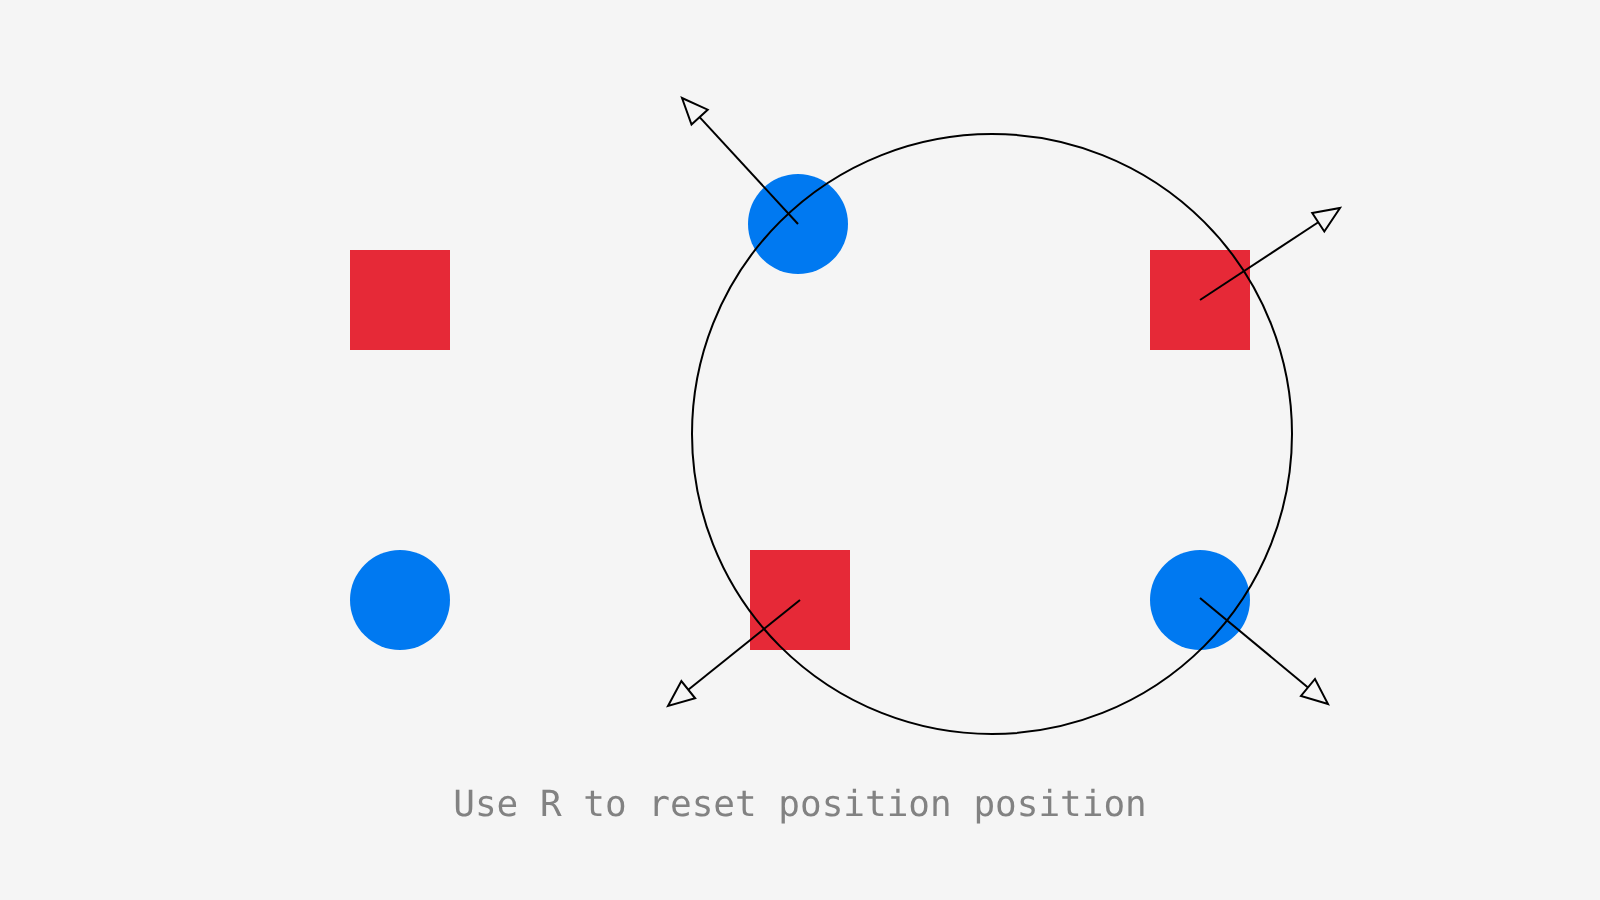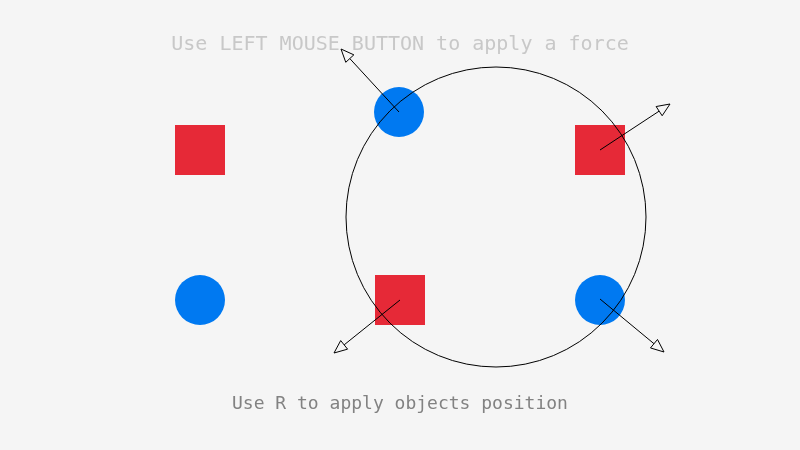--- a/index.html
+++ b/index.html
@@ -78,15 +78,14 @@
       </g>
       <g>
         <line x1="400" y1="300" x2="344.13629380978006" y2="344.86024891032815" stroke="#000000" stroke-width="1"></line>
         <polygon points="334,353 340.6925529641496,340.57181691388274 347.5800346554105,349.14868090677356" fill="#f5f5f5" stroke="#000000" stroke-width="1"></polygon>
       </g>
       <g>
         <line x1="600" y1="299" x2="653.9875240749769" y2="343.7084183745902" stroke="#000000" stroke-width="1"></line>
         <polygon points="664,352 650.4795472334574,347.94446588133076 657.4955009164964,339.4723708678497" fill="#f5f5f5" stroke="#000000" stroke-width="1"></polygon>
       </g>
     </svg>
-  <div class="hint hint-top" style="color: rgb(200, 200, 200);">Use LEFT MOUSE BUTTON to apply a force</div>
-  <div class="hint hint-bottom" style="color: rgb(130, 130, 130);">Use R to apply objects position</div>
+  <div class="hint hint-bottom" style="color: rgb(130, 130, 130);">Use R to reset position position</div>
 </div>
 
 </body></html>

